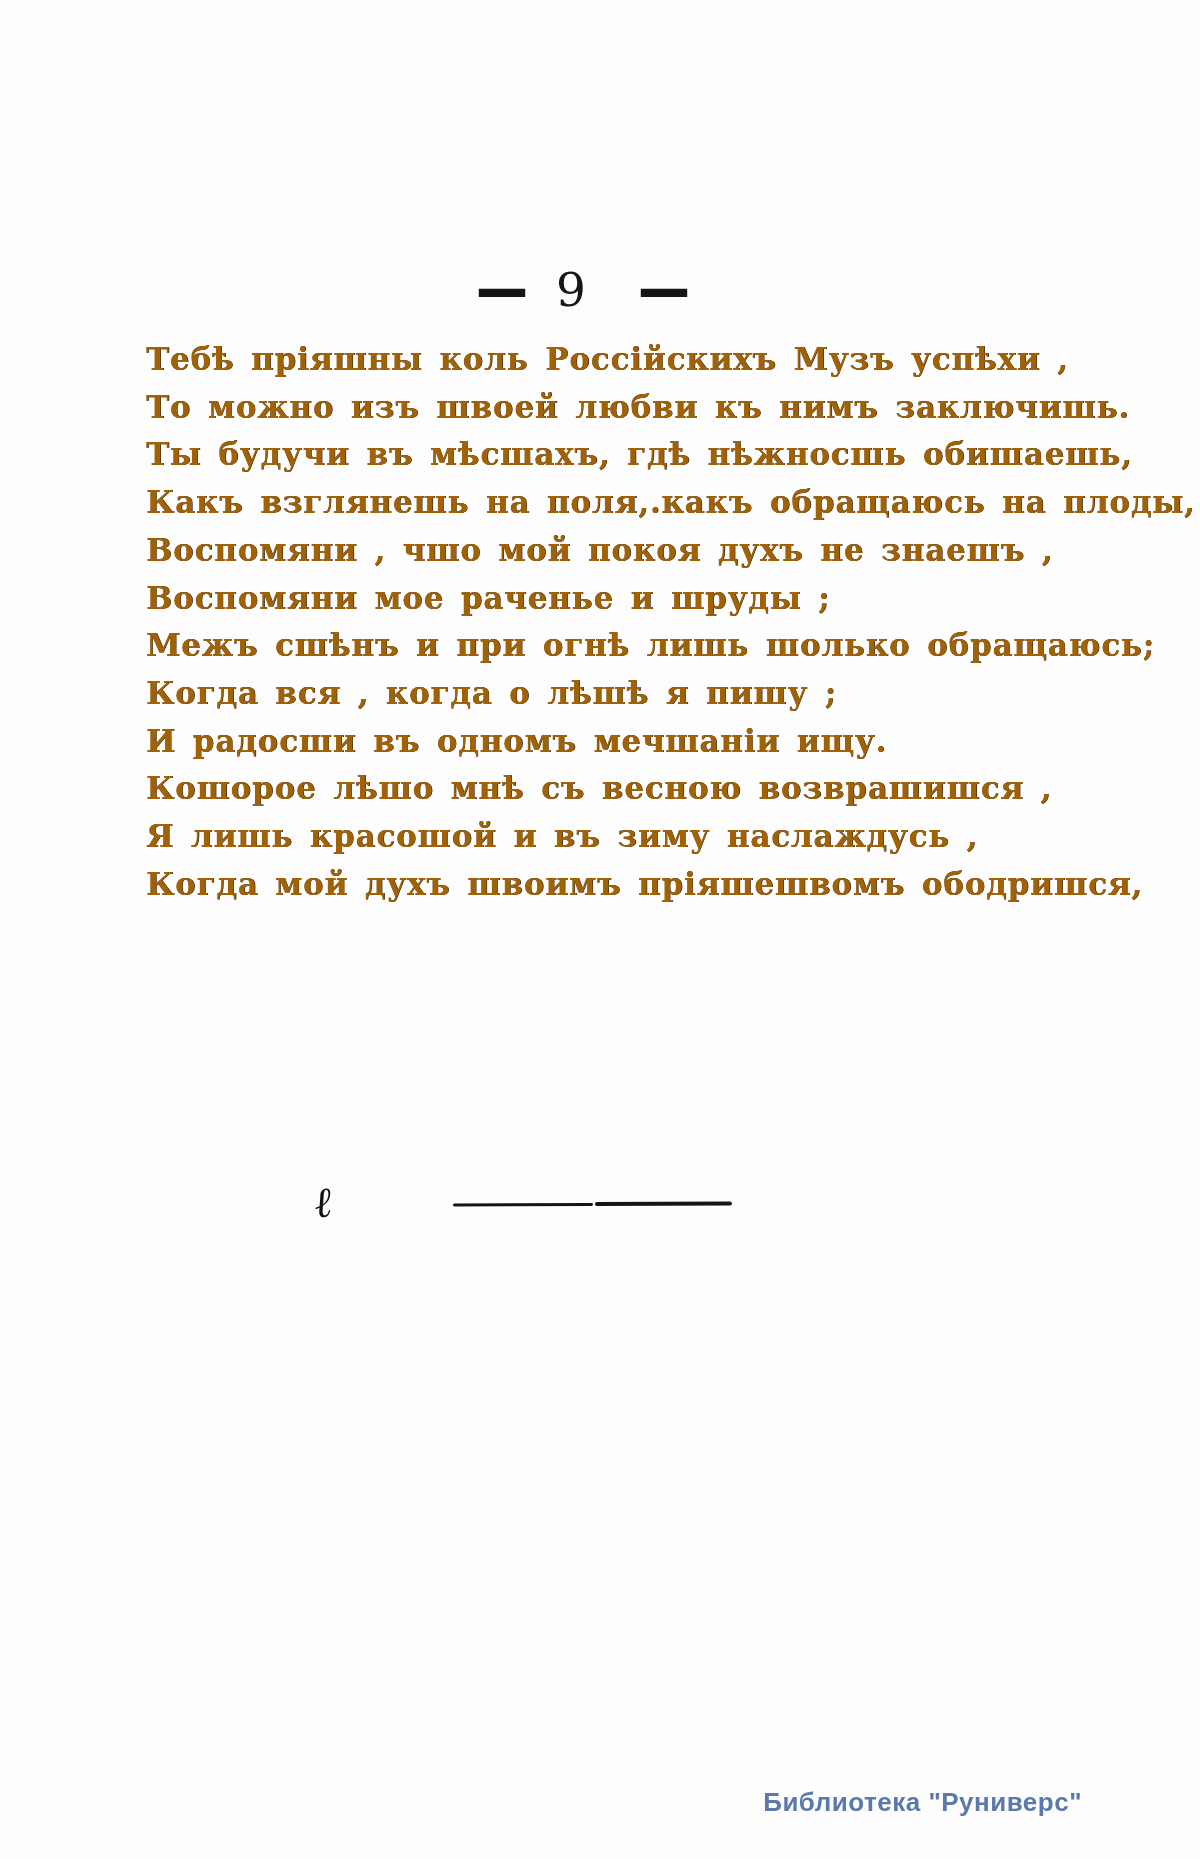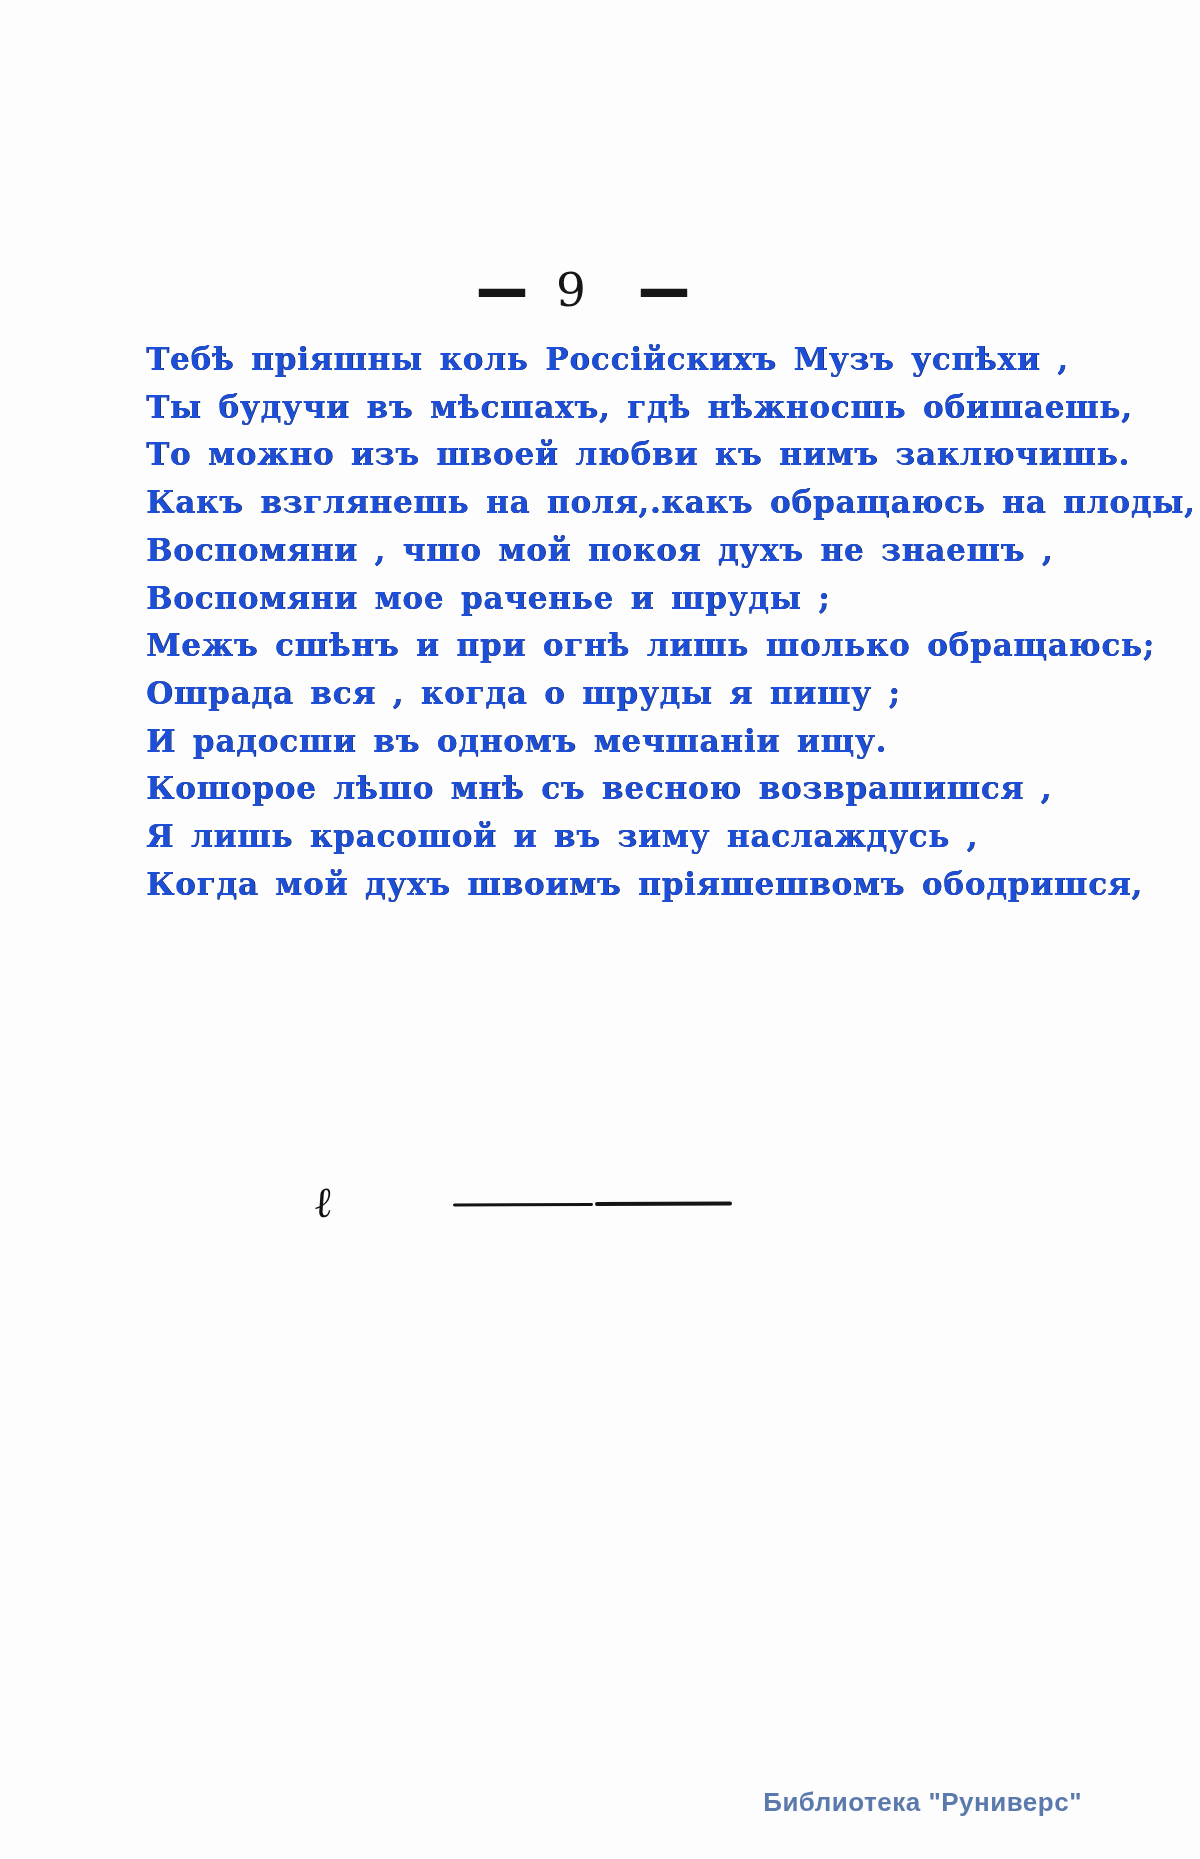--- a/index.html
+++ b/index.html
@@ -44,21 +44,21 @@
     font-weight: 500;
     font-size: 47px;
     line-height: 1;
   }
   
   .poem {
     position: absolute;
     top: 336px;
     left: 146px;
     right: 60px;
-    color: #1d4ed8;
+    color: #a16207;
   }
   .poem-line {
     font-family: "DejaVu Serif", serif;
     font-weight: 700;
     font-size: 31px;
     line-height: 47.7px;
     letter-spacing: 0.8px;
     word-spacing: 5px;
     white-space: nowrap;
     text-shadow: 0.4px 0 0 #141414;
@@ -115,27 +115,27 @@
 <div class="page">
 
   <div class="page-number-row">
     <span class="pn-dash left">—</span>
     <span class="pn-num">9</span>
     <span class="pn-dash right">—</span>
   </div>
 
   <div class="poem">
     <div class="poem-line">Тебѣ пріяшны коль Россійскихъ Музъ успѣхи ,</div>
+    <div class="poem-line">То можно изъ швоей любви къ нимъ заключишь.</div>
     <div class="poem-line">Ты будучи въ мѣсшахъ, гдѣ нѣжносшь обишаешь,</div>
-    <div class="poem-line">То можно изъ швоей любви къ нимъ заключишь.</div>
     <div class="poem-line">Какъ взглянешь на поля,.какъ обращаюсь на плоды,</div>
     <div class="poem-line">Воспомяни , чшо мой покоя духъ не знаешъ ,</div>
     <div class="poem-line">Воспомяни мое раченье и шруды ;</div>
     <div class="poem-line">Межъ сшѣнъ и при огнѣ лишь шолько обращаюсь;</div>
-    <div class="poem-line">Ошрада вся , когда о шруды я пишу ;</div>
+    <div class="poem-line">Когда вся , когда о лѣшѣ я пишу ;</div>
     <div class="poem-line">И радосши въ одномъ мечшаніи ищу.</div>
     <div class="poem-line">Кошорое лѣшо мнѣ съ весною возврашишся ,</div>
     <div class="poem-line">Я лишь красошой и въ зиму наслаждусь ,</div>
     <div class="poem-line">Когда мой духъ швоимъ пріяшешвомъ ободришся,</div>
   </div>
 
   <span class="ink-mark">ℓ</span>
 
   <div class="divider-rule">
     <span class="seg-a"></span>

